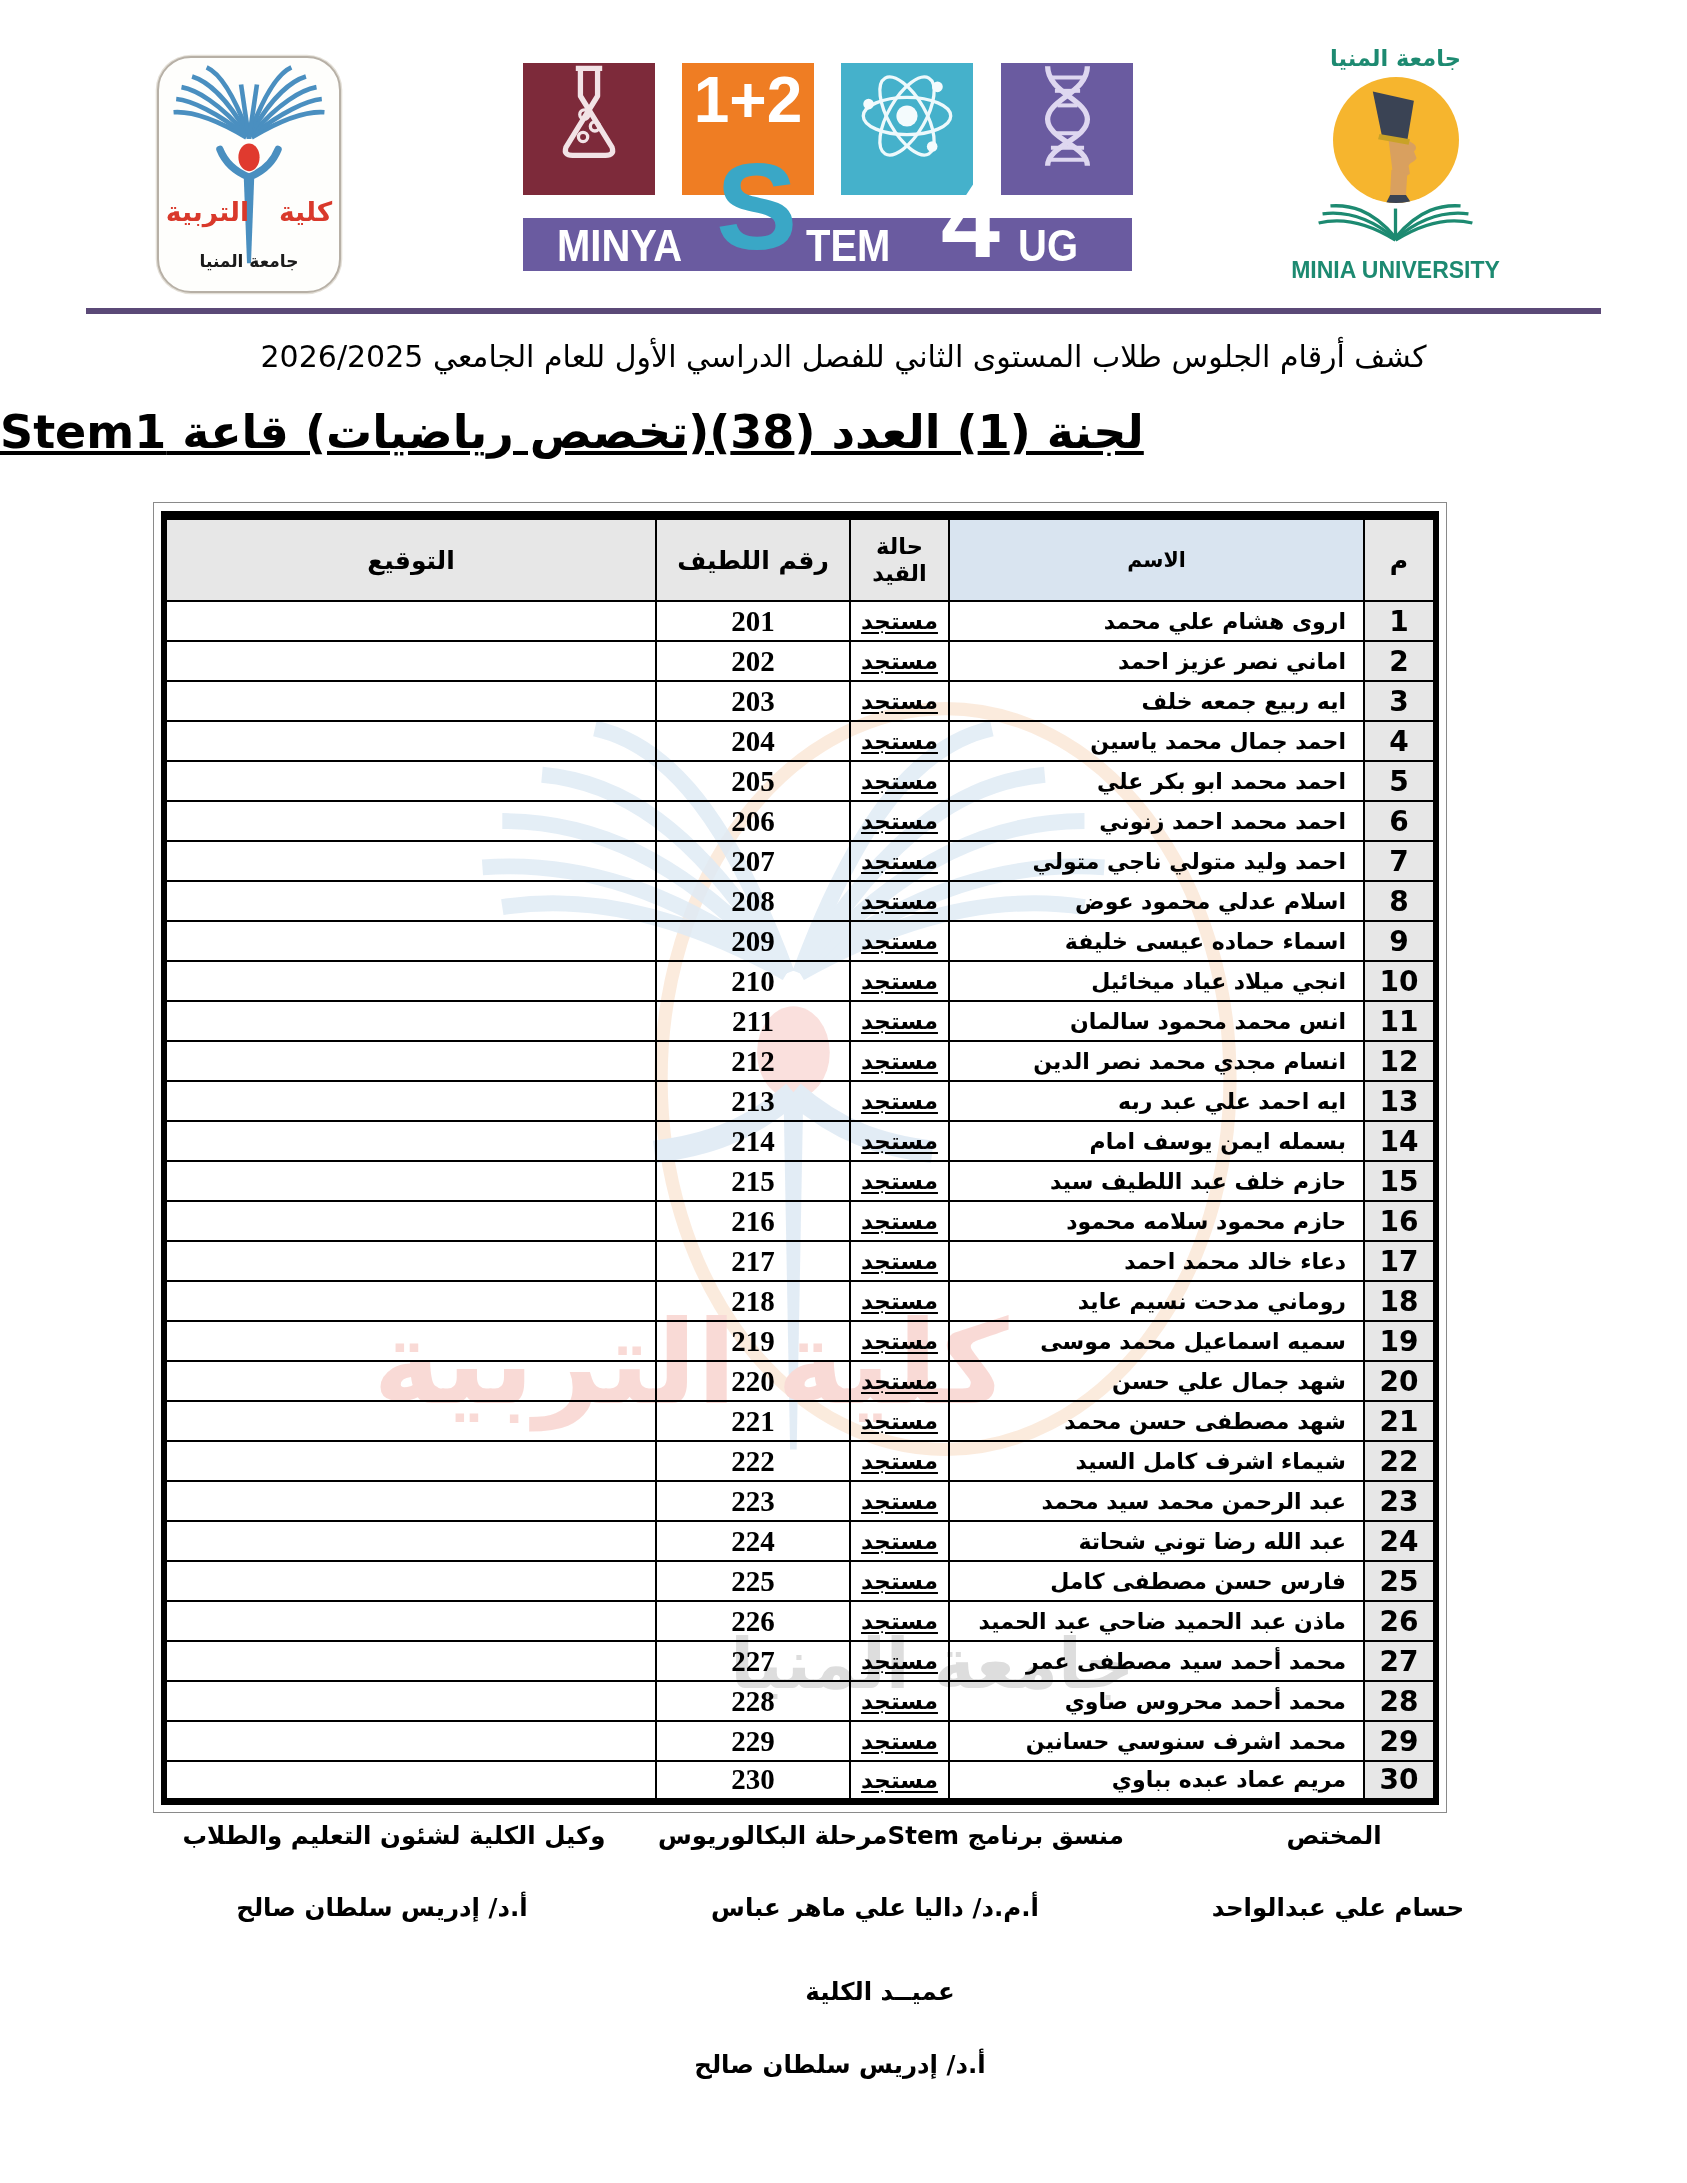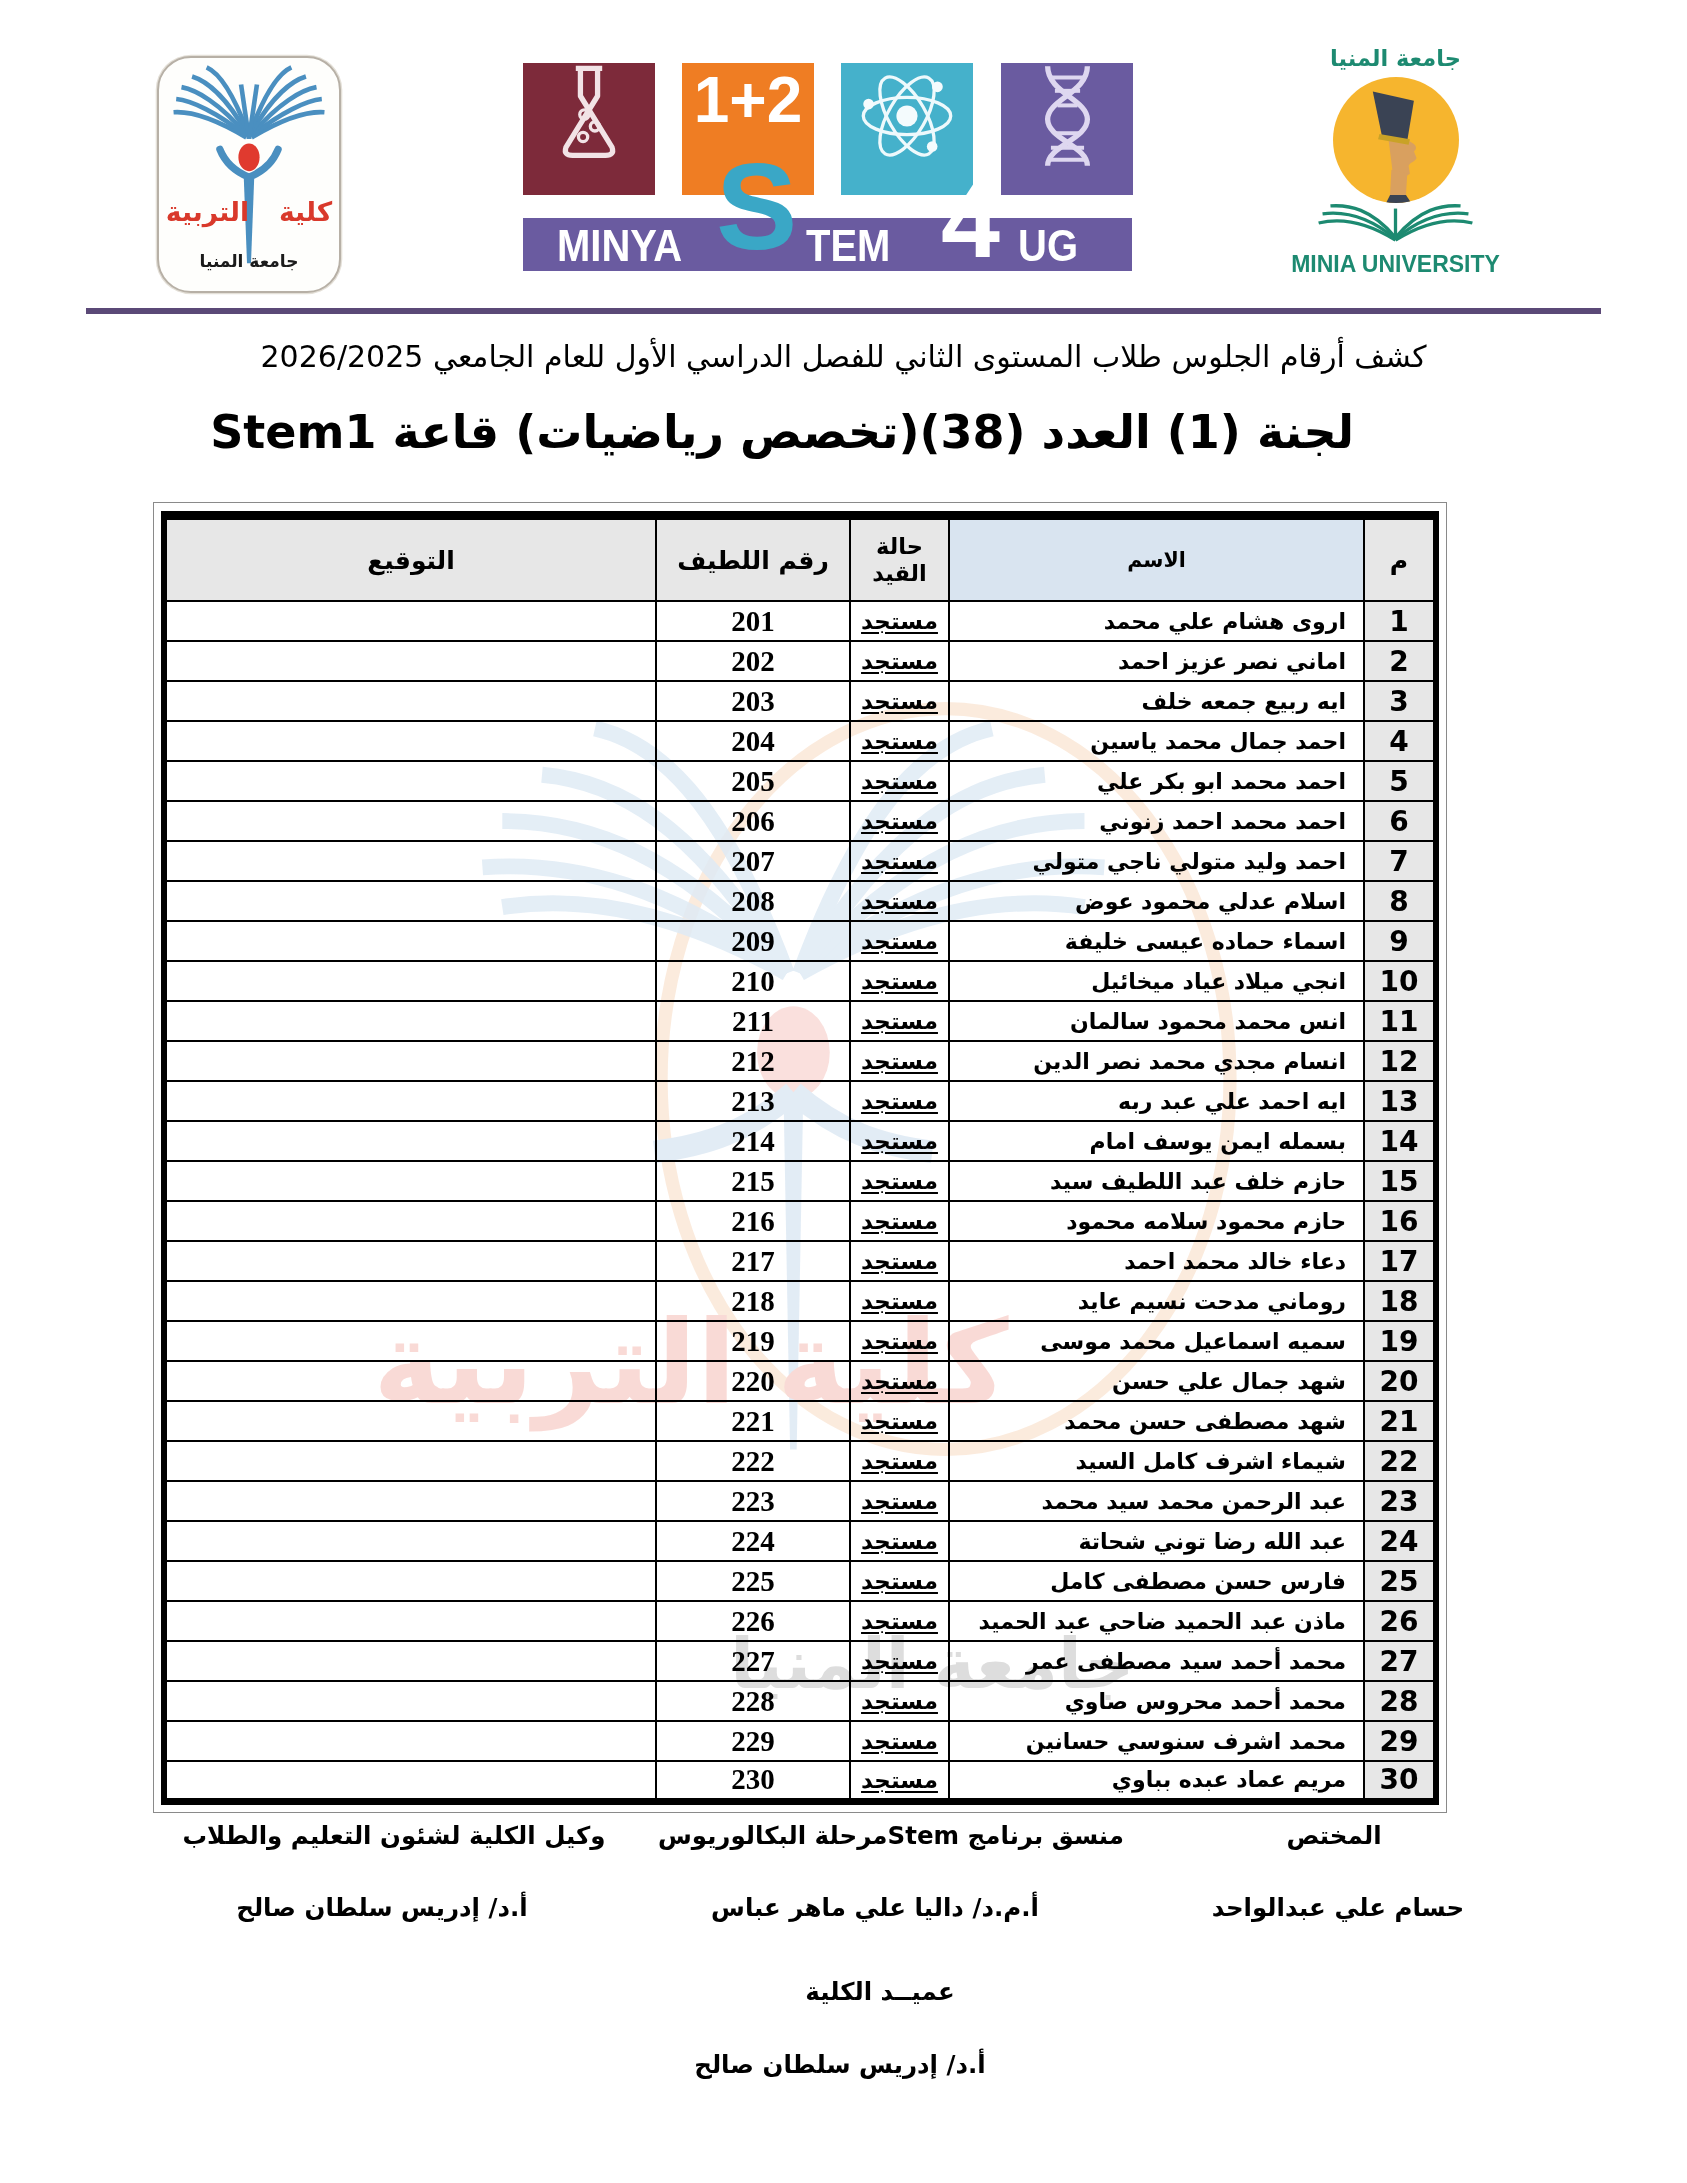--- a/index.html
+++ b/index.html
@@ -34,28 +34,28 @@
   .w-s{left:193px;top:85px;font-size:122px;color:#3aa7c6;line-height:1;}
   .w-tem{left:283px;top:163px;font-size:40px;transform:scaleY(1.1);}
   .w-4{left:418px;top:106px;font-size:106px;line-height:1;}
   .w-ug{left:495px;top:163px;font-size:40px;transform:scaleY(1.1);}
 
   
   .logo-minia{left:1283px;top:45px;width:225px;height:245px;text-align:center;}
   .minia-ar{position:absolute;top:0;left:0;width:100%;direction:rtl;font-weight:bold;font-size:22.5px;color:#1d8a71;}
   .minia-circle{position:absolute;left:50px;top:32px;width:126px;height:126px;border-radius:50%;background:#f6b52e;overflow:hidden;}
   .minia-book{position:absolute;left:30px;top:157px;}
-  .minia-en{position:absolute;top:206px;left:0;width:100%;font-family:"Liberation Sans","DejaVu Sans",sans-serif;
+  .minia-en{position:absolute;top:212px;left:0;width:100%;font-family:"Liberation Sans","DejaVu Sans",sans-serif;
     font-weight:bold;font-size:23px;color:#1d8a71;letter-spacing:0px;white-space:nowrap;}
 
   
   .title1{left:0;top:339px;width:1687px;text-align:center;direction:rtl;
     font-weight:normal;font-size:30px;z-index:3;}
-  .title2{left:0;top:405px;width:1354px;text-align:right;direction:rtl;
-    font-weight:bold;font-size:46px;z-index:3;}
+  .title2{left:0;top:405px;width:1354px;text-align:left;direction:rtl;
+    font-weight:bold;font-size:46px;z-index:3;text-decoration:underline;}
 
   
   .watermark{left:284px;top:629px;width:1032px;height:1125px;z-index:1;pointer-events:none;}
 
   
   .table-wrap{left:161px;top:511px;z-index:2;}
   .table-wrap::after{content:"";position:absolute;left:-8px;top:-9.3px;right:-8px;bottom:-8px;
     border:1.3px solid #8a8a8a;pointer-events:none;}
   table.roster{border-collapse:collapse;table-layout:fixed;direction:rtl;width:1273px;
     border:6px solid #000;border-top:9.3px solid #000;border-bottom:7.3px solid #000;}

